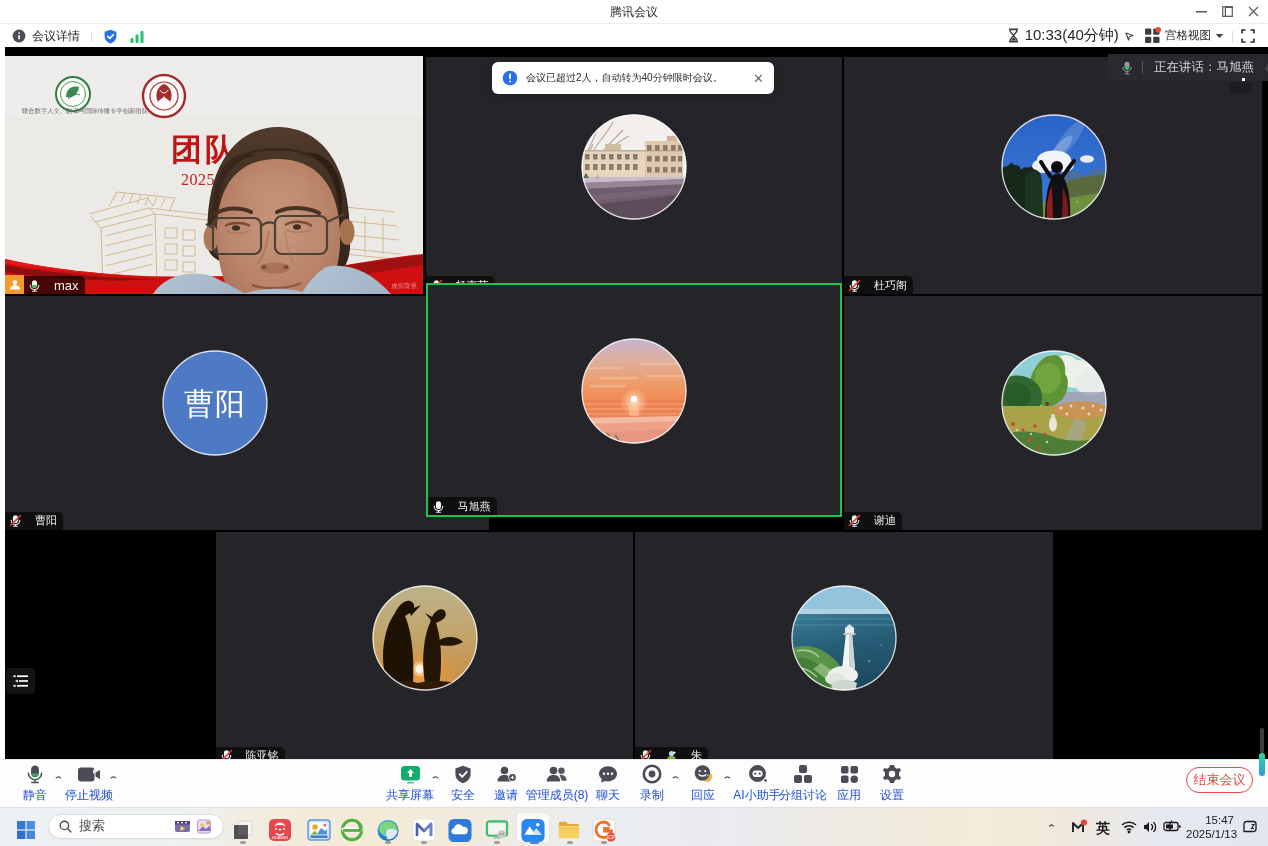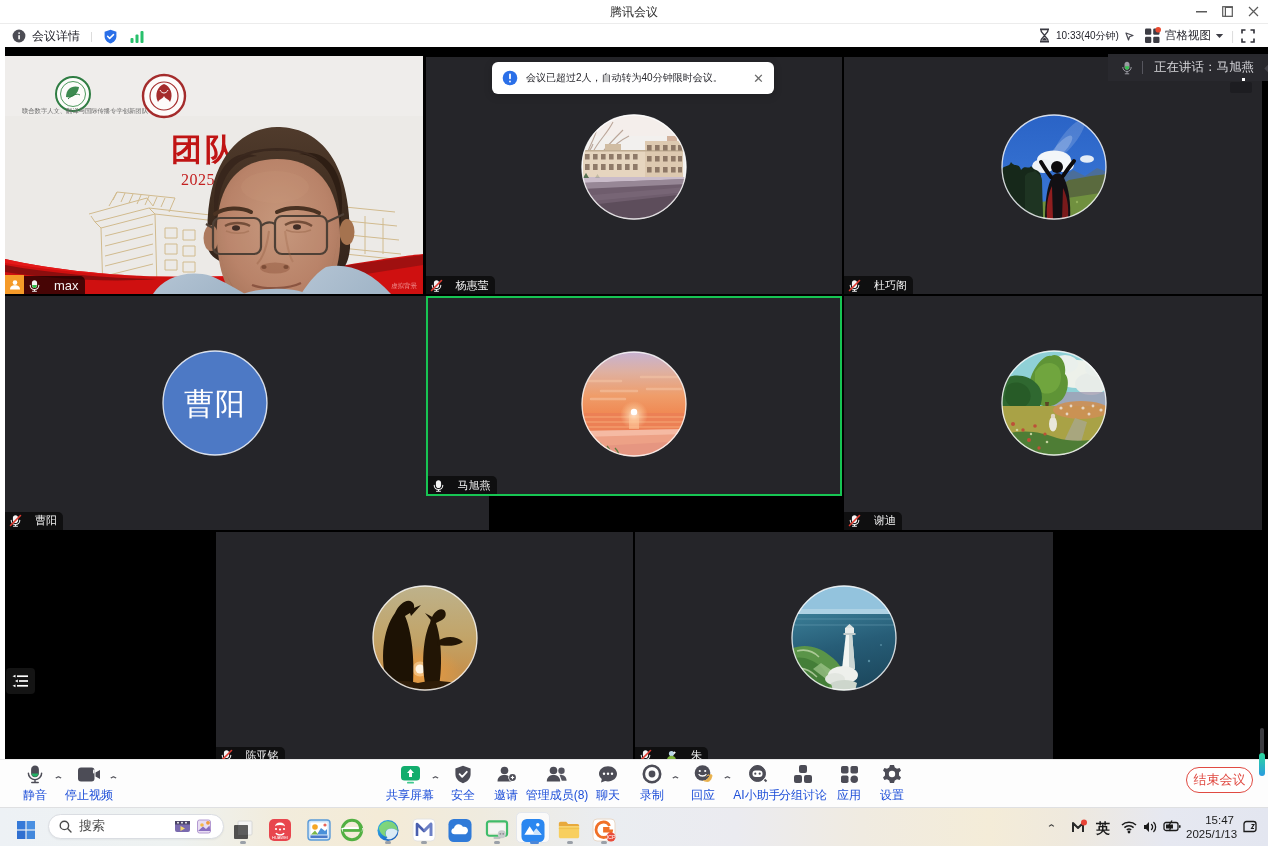--- a/index.html
+++ b/index.html
@@ -58,21 +58,21 @@
       <rect x="0.5" y="8" width="3" height="5" rx="1" fill="#28c06c"></rect>
       <rect x="5.5" y="4.5" width="3" height="8.5" rx="1" fill="#28c06c"></rect>
       <rect x="10.5" y="1" width="3" height="12" rx="1" fill="#28c06c"></rect>
     </svg>
 </div>
 <div class="abs" id="inforight" style="right:13px;top:27px;height:17px;display:flex;align-items:center;white-space:nowrap">
   <svg width="13" height="15" viewBox="0 0 13 15">
       <path d="M2 1.2 H11 M2 13.8 H11 M2.8 1.5 C2.8 5 6.5 6.2 6.5 7.5 C6.5 8.8 2.8 10 2.8 13.5 H10.2 C10.2 10 6.5 8.8 6.5 7.5 C6.5 6.2 10.2 5 10.2 1.5 Z" stroke="#3a3a42" stroke-width="1.4" fill="none"></path>
       <path d="M4 12.6 C4.6 10.8 6 10.2 6.5 9.6 C7 10.2 8.4 10.8 9 12.6 Z" fill="#3a3a42"></path>
     </svg>
-  <span style="font-size:10px;color:#1f1f27;margin-left:5px">10:33(40分钟)</span>
+  <span style="font-size:15px;color:#1f1f27;margin-left:5px">10:33(40分钟)</span>
   <svg width="11" height="10" viewBox="0 0 11 10" style="margin-left:5px">
       <path d="M2 2 L9 4.5 L5.5 5.8 L4.5 9 Z" fill="none" stroke="#4a4a52" stroke-width="1.2" stroke-linejoin="round"></path>
     </svg>
   <span style="display:inline-block;width:9px"></span>
   <svg width="17" height="17" viewBox="0 0 17 17">
       <rect x="1" y="1.5" width="6.3" height="6.3" rx="1.2" fill="#3c3c44"></rect>
       <rect x="9.2" y="1.5" width="6.3" height="6.3" rx="1.2" fill="#3c3c44"></rect>
       <rect x="1" y="9.7" width="6.3" height="6.3" rx="1.2" fill="#3c3c44"></rect>
       <rect x="9.2" y="9.7" width="6.3" height="6.3" rx="1.2" fill="#3c3c44"></rect>
       <circle cx="14.2" cy="2.8" r="2.8" fill="#e8492f"></circle>
@@ -334,21 +334,21 @@
     <div class="label" style="left:0;bottom:0">
         <svg width="13" height="13" viewBox="0 0 13 13">
           <path d="M6.5 1.2 c1.5 0 2.6 1.1 2.6 2.6 v2.6 c0 1.5 -1.1 2.6 -2.6 2.6 c-1.5 0 -2.6 -1.1 -2.6 -2.6 v-2.6 c0 -1.5 1.1 -2.6 2.6 -2.6 Z" fill="#f4f4f4"></path>
           <path d="M2.2 6.2 c0 2.4 1.9 4.3 4.3 4.3 c2.4 0 4.3 -1.9 4.3 -4.3 M6.5 10.5 v1.8 M4.6 12.3 h3.8" stroke="#f4f4f4" stroke-width="1.1" fill="none" stroke-linecap="round"></path>
           <path d="M1.5 11.5 L11.5 1.5" stroke="#e03b30" stroke-width="1.6" stroke-linecap="round"></path>
         </svg>
         <span>曹阳</span>
       </div>
   </div>
 
-  <div class="tile" id="t-ma" style="left:420.5px;top:249px;width:416.5px;height:200px">
+  <div class="tile" id="t-ma" style="left:420.5px;top:236px;width:416.5px;height:234px">
     <div class="abs" style="inset:0;border:2px solid #17c553;z-index:5"></div>
     <svg class="abs" style="left:155.5px;top:54.5px" width="106" height="106" viewBox="0 0 106 106">
       <defs>
           <clipPath id="cpM">
             <circle cx="53" cy="53" r="52.2"></circle>
           </clipPath>
       <linearGradient id="gMsky" x1="0" y1="0" x2="0" y2="1">
             <stop offset="0" stop-color="#c5b2d4"></stop>
             <stop offset="0.2" stop-color="#dfb0a0"></stop>
             <stop offset="0.42" stop-color="#ef9d6a"></stop>

